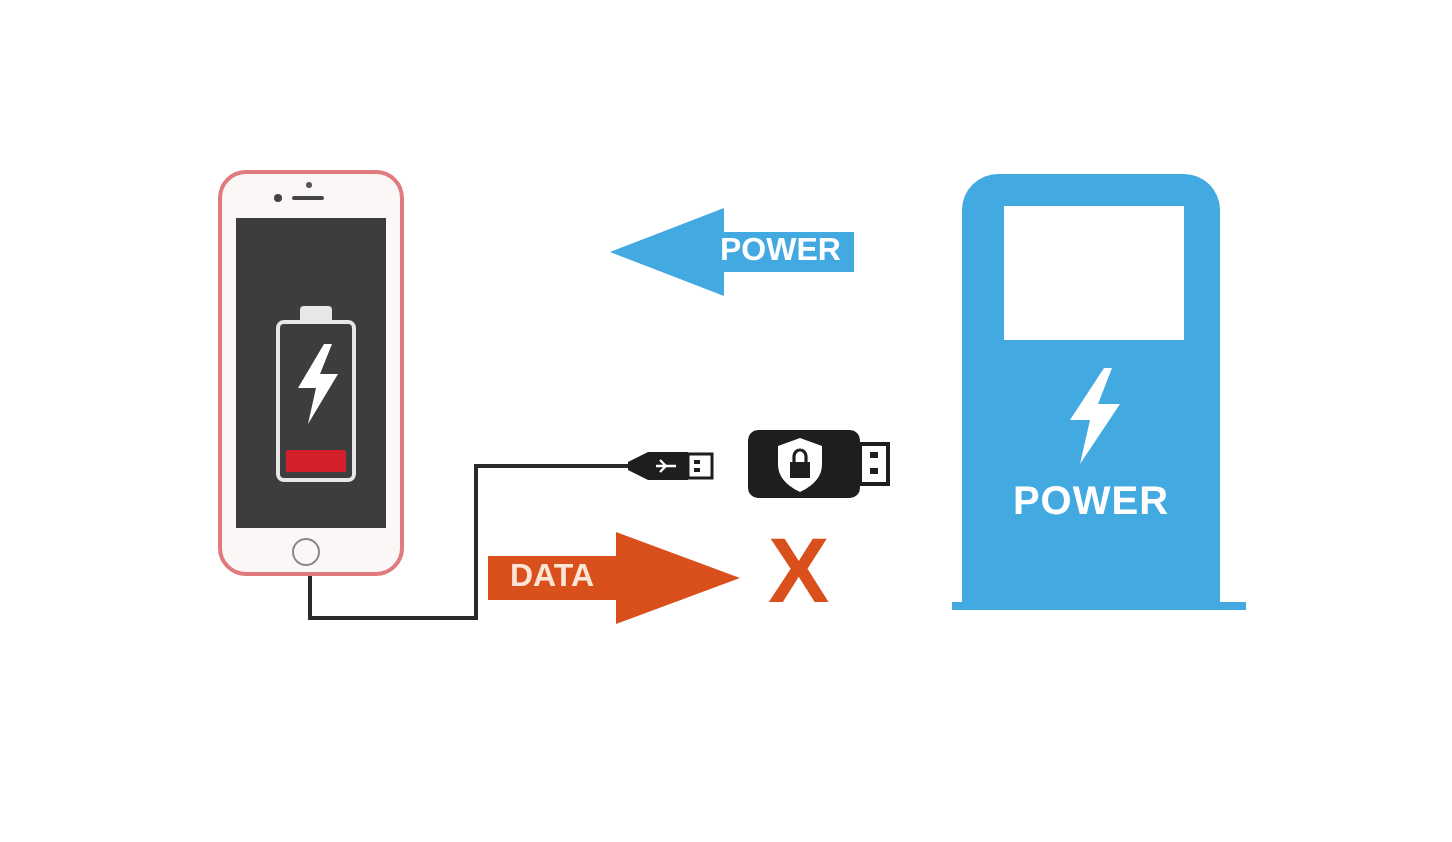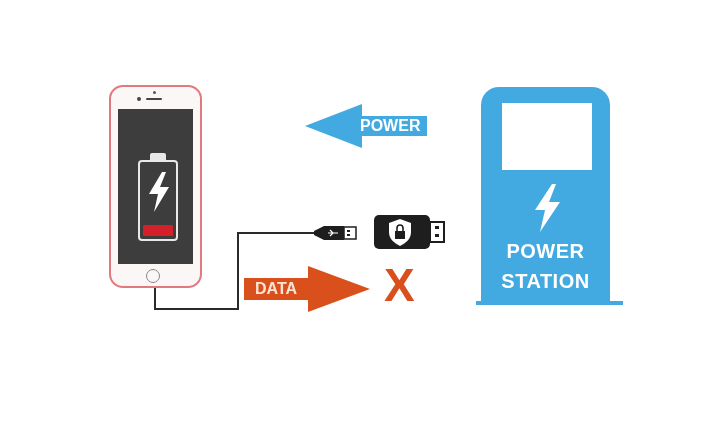--- a/index.html
+++ b/index.html
@@ -82,15 +82,14 @@
 </div>
 
 <div class="abs x-mark">X</div>
 
 <div class="abs station">
   <div class="abs station-window"></div>
   <svg class="abs" style="left:51px;top:97px" width="30" height="48" viewBox="0 0 30 48">
     <polygon points="20,0 3,26 13,26 8,48 28,18 17,18 24,0" fill="#ffffff"></polygon>
   </svg>
   <div class="abs station-text" style="top:153px">POWER</div>
-  <div class="abs station-text" style="top:183px">STATION</div>
 </div>
 <div class="abs station-base"></div>
 
 </body></html>

